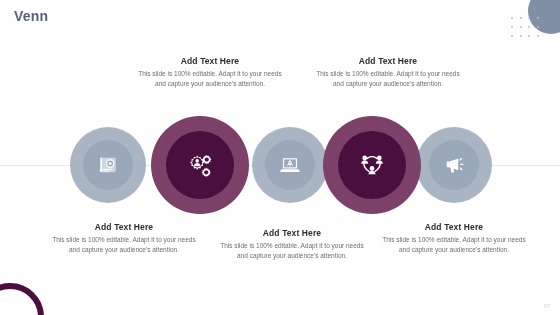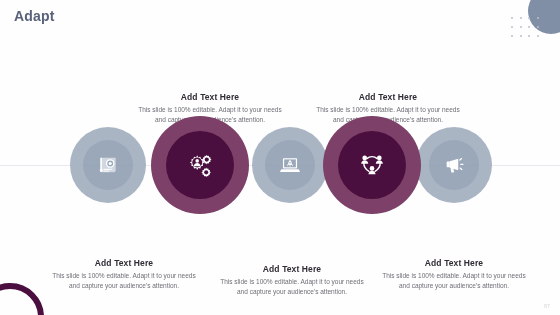--- a/index.html
+++ b/index.html
@@ -139,21 +139,20 @@
   .node-2 { left: 200px; z-index: 4; }
   .node-3 { left: 290px; z-index: 3; }
   .node-4 { left: 372px; z-index: 5; }
   .node-5 { left: 454px; z-index: 1; }
 
   
   .text-block {
     position: absolute;
     width: 152px;
     text-align: center;
-    margin-top: 36px;
   }
   .tb-title {
     font-size: 8.5px;
     font-weight: bold;
     color: #2f2a33;
     margin-bottom: 3px;
     letter-spacing: 0.1px;
   }
   .tb-body {
     font-size: 6.5px;
@@ -175,21 +174,21 @@
     bottom: 6px;
     font-size: 5.5px;
     color: #d5d7dc;
   }
 </style>
 </head>
 <body>
 
 <div id="slide">
 
-  <div id="page-title">Adapt</div>
+  <div id="page-title">Venn</div>
 
   <div id="corner-circle"></div>
   <div id="dot-grid">
     <i></i>
       <i></i>
       <i></i>
       <i></i>
     <i></i>
       <i></i>
       <i></i>

